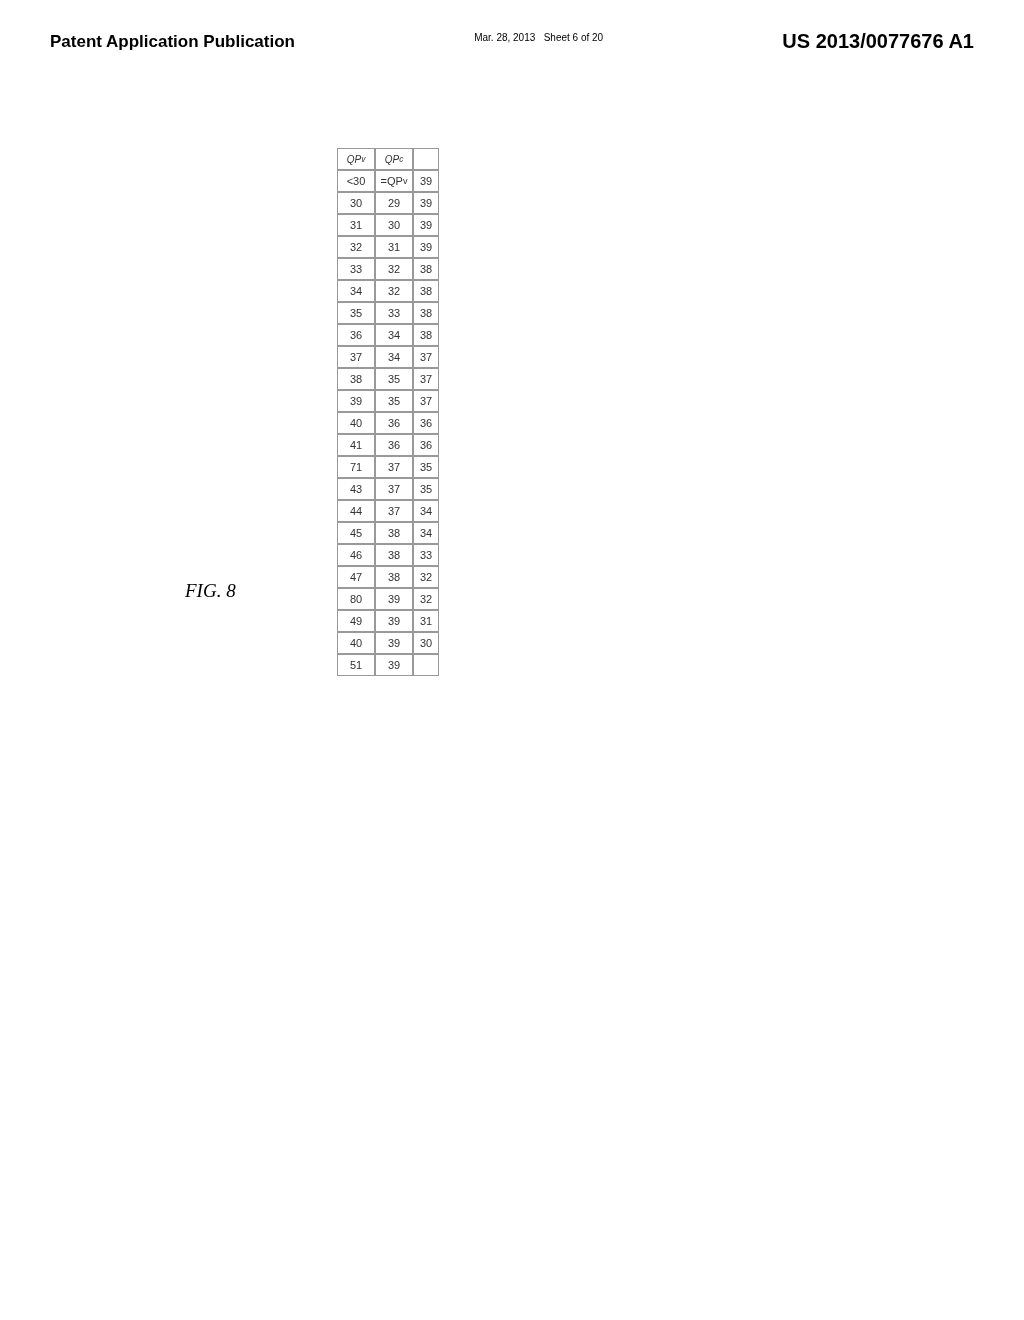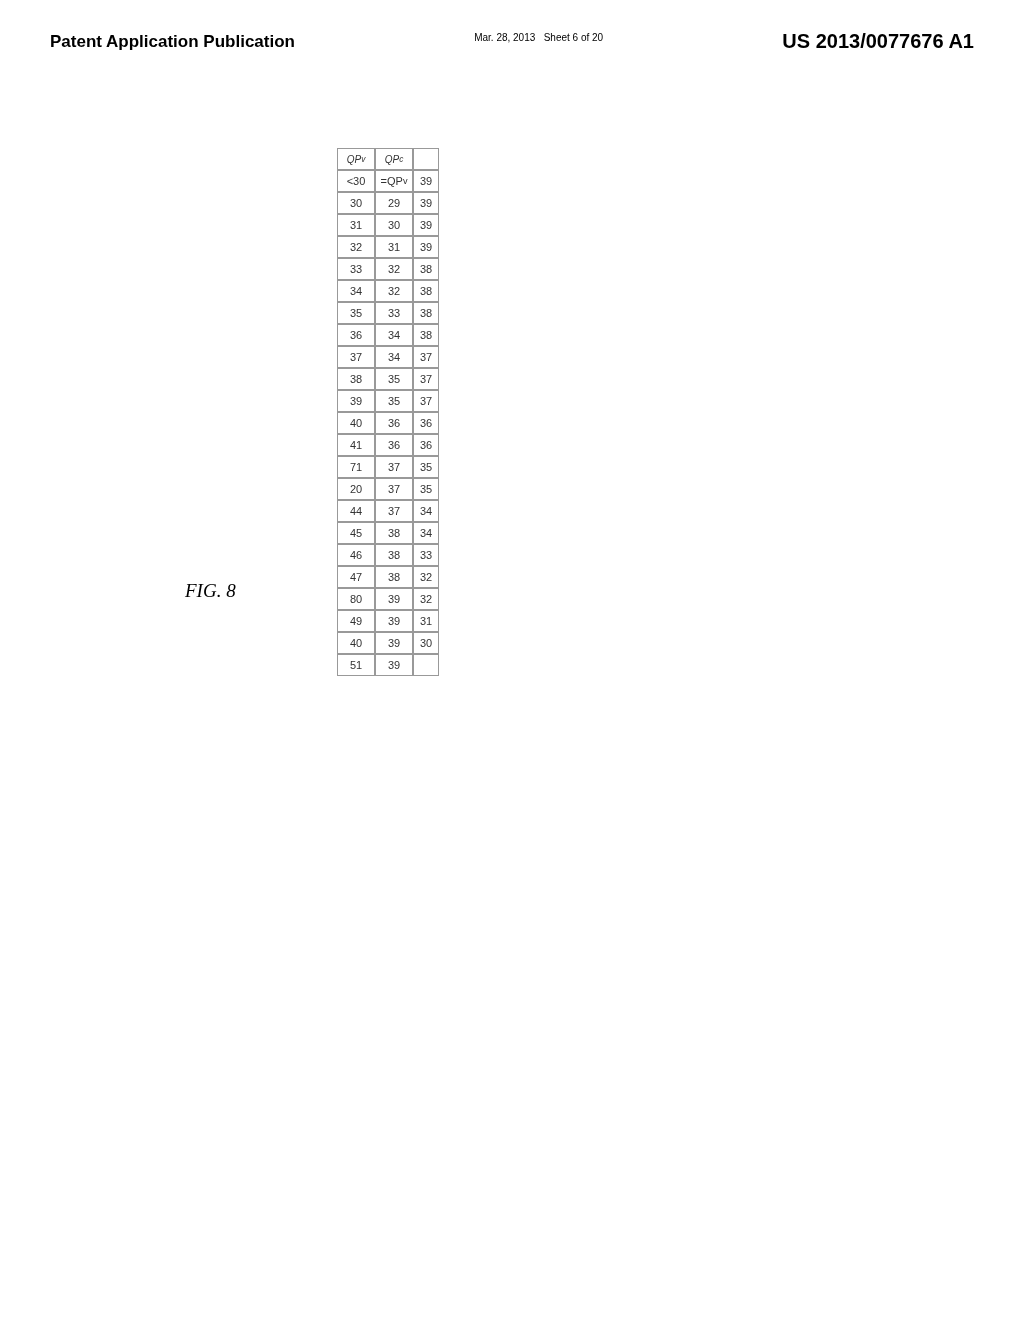--- a/index.html
+++ b/index.html
@@ -119,21 +119,21 @@
     <div class="cell cell-wide">33</div>
     <div class="cell cell-wide">34</div>
     <div class="cell cell-wide">35</div>
     <div class="cell cell-wide">36</div>
     <div class="cell cell-wide">37</div>
     <div class="cell cell-wide">38</div>
     <div class="cell cell-wide">39</div>
     <div class="cell cell-wide">40</div>
     <div class="cell cell-wide">41</div>
     <div class="cell cell-wide">71</div>
-    <div class="cell cell-wide">20</div>
+    <div class="cell cell-wide">43</div>
     <div class="cell cell-wide">44</div>
     <div class="cell cell-wide">45</div>
     <div class="cell cell-wide">46</div>
     <div class="cell cell-wide">47</div>
     <div class="cell cell-wide">80</div>
     <div class="cell cell-wide">49</div>
     <div class="cell cell-wide">40</div>
     <div class="cell cell-wide">51</div>
   </div>
 

